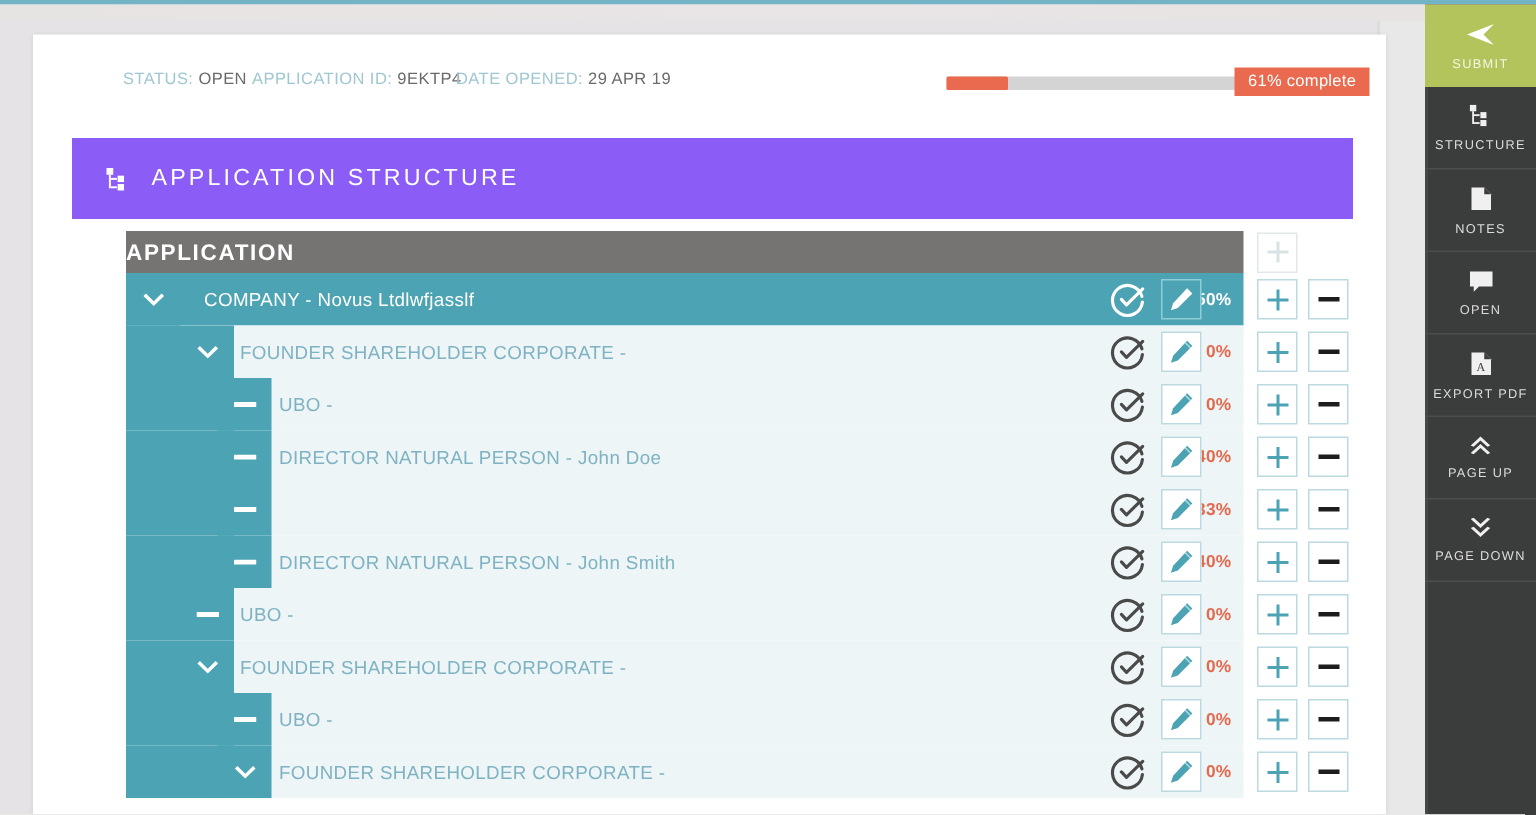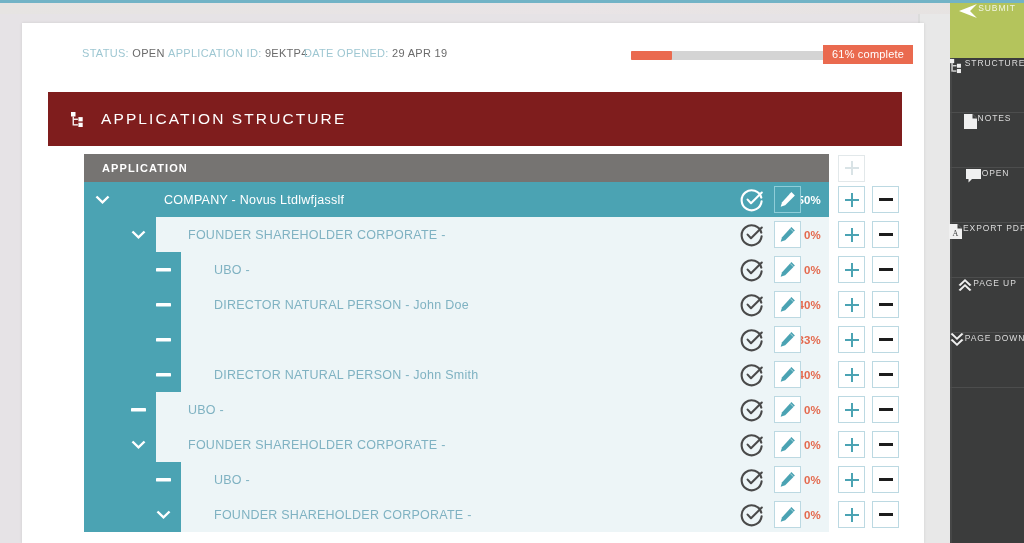--- a/index.html
+++ b/index.html
@@ -30,22 +30,22 @@
   #sidebar {
     position: absolute; right: 0; top: 3px;
     width: 74px; height: 540px;
     background: #3b3c3c;
     z-index: 40;
   }
   .sb-item {
     position: relative;
     height: 55px;
     border-bottom: 1px solid #4c4d4d;
-    display: flex; flex-direction: row;
-    justify-content: center;
+    display: flex; flex-direction: column;
+    align-items: center; justify-content: center;
     color: #e2e2e2;
     cursor: pointer;
   }
   .sb-item.submit {
     background: #b5c košt;
   }
   .sb-item.submit { background: #b4c45c; height: 55px; border-bottom: none; }
   .sb-item.submit .sb-label { color: #f2f6e3; }
   .sb-item.submit .sb-ico  { color: #ffffff; }
   .sb-ico {
@@ -120,21 +120,21 @@
     color: #ffffff;
     font-size: 11px;
     padding: 3px 9px 4px 9px;
     letter-spacing: 0.2px;
     white-space: nowrap;
   }
   
   #sec-header {
     position: absolute; left: 26px; top: 69px;
     width: 854px; height: 54px;
-    background: #7f1d1d;
+    background: #8b5cf6;
     display: flex; align-items: center;
   }
   #sec-icon { margin-left: 22px; margin-right: 14px; line-height: 0; }
   #sec-title {
     color: #ffffff;
     font-size: 15.5px;
     letter-spacing: 2.1px;
     font-weight: normal;
   }
   
@@ -150,23 +150,22 @@
   
   .trow.apphead { height: 28px; }
   .apphead .label-cell {
     position: absolute; left: 62px; top: 0;
     width: 745px; height: 28px;
     background: #767472;
     display: flex; align-items: center;
   }
   .apphead .label-txt {
     color: #ffffff;
-    font-size: 11px;
+    font-size: 15px;
     letter-spacing: 1.1px;
-    margin-left: 18px;
     font-weight: bold;
   }
   
   .gutter {
     position: absolute; top: 0;
     width: 36px; height: 35px;
     background: #4ba3b3;
     display: flex; align-items: center; justify-content: center;
     cursor: pointer;
     z-index: 3;
@@ -175,21 +174,20 @@
   .stem {
     position: absolute; top: 0; width: 36px; height: 35px;
     background: #4ba3b3; z-index: 2;
   }
   
   .rowbody {
     position: absolute; top: 0; height: 35px;
     right: 95px;
     display: flex; align-items: center;
     z-index: 1;
-    padding-left: 28px;
   }
   .rlabel {
     font-size: 12.5px;
     letter-spacing: 0.25px;
     color: #7fb2c2;
     white-space: nowrap;
   }
   .trow.level0 .rowbody { background: #4ba3b3; left: 62px; }
   .trow.level0 .rlabel  { color: #ffffff; }
   .trow.level1 .rowbody { background: #edf5f7; left: 98px; }

